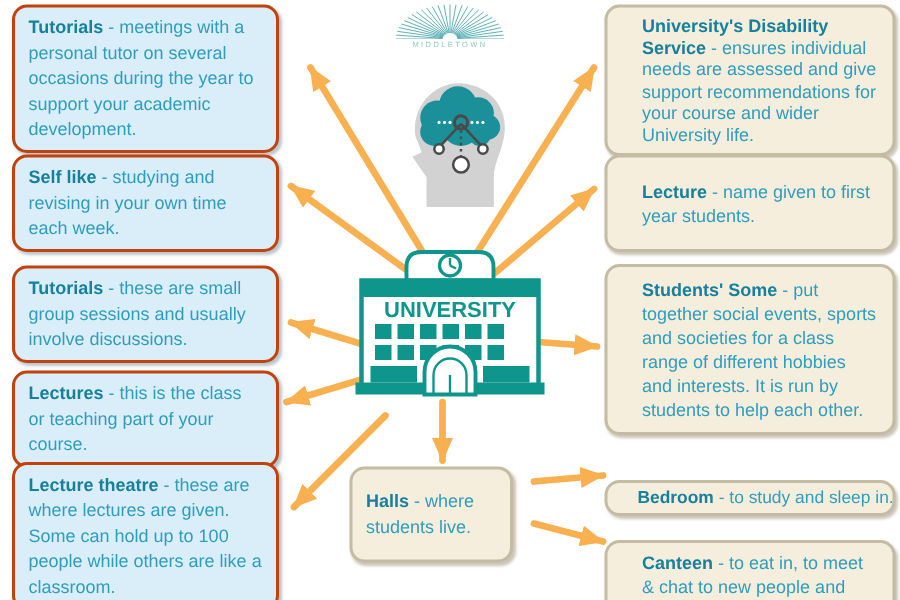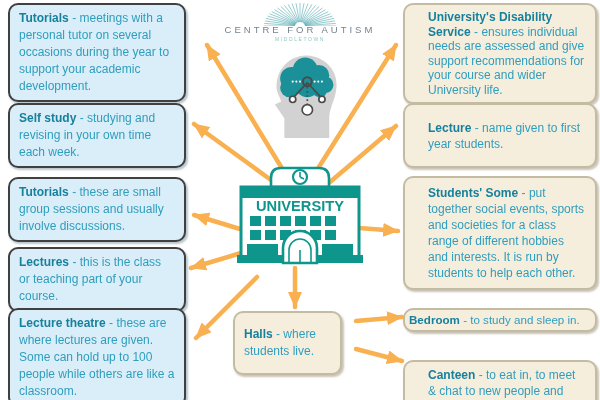--- a/index.html
+++ b/index.html
@@ -7,21 +7,21 @@
     width:600px;height:400px;position:relative;overflow:hidden;
     background:#ffffff;font-family:"Liberation Sans",sans-serif;
   }
   .box{
     position:absolute;box-sizing:border-box;border-radius:10px;
     padding:5px 9px;font-size:12px;display:flex;align-items:center;z-index:2;
   }
   .box p{margin:0;}
   .box b{color:#17809c;}
   .left-box{
-    left:8px;width:178px;background:#d9eef8;border:2px solid #404040;
+    left:8px;width:178px;background:#d9eef8;border:2px solid #c2410c;
     box-shadow:1.5px 2px 2px rgba(100,130,145,.45);color:#2f9dbd;line-height:17px;
   }
   .right-box{
     left:403px;width:194px;background:#f6eedd;border:2px solid #c4bba3;
     box-shadow:1.5px 2px 2px rgba(140,125,95,.45);color:#2f9dbd;line-height:16px;padding-left:23px;
   }
   .tight{line-height:14.5px;}
   .halls-box{
     left:233px;top:311px;width:109px;min-height:64px;
     background:#f6eedd;border:2px solid #c4bba3;
@@ -84,21 +84,20 @@
         <line x1="88.53553390593274" y1="23.17157287525381" x2="110.4558441227157" y2="9.736544032709403" stroke="#1b9099" stroke-width="0.55" opacity="0.85"></line>
         <line x1="88.90915741234015" y1="23.506040792565067" x2="113.14593336884907" y2="11.659734557249125" stroke="#1b9099" stroke-width="0.55" opacity="0.85"></line>
         <line x1="89.23362099614143" y1="23.87187169393865" x2="115.48207117221823" y2="13.763262240147254" stroke="#1b9099" stroke-width="0.55" opacity="0.85"></line>
         <line x1="89.50484433951209" y1="24.264465043529768" x2="117.43487924448709" y2="16.020674000296157" stroke="#1b9099" stroke-width="0.55" opacity="0.85"></line>
         <line x1="89.71941665154183" y1="24.67888375217933" x2="118.97979989110124" y2="18.40358157503115" stroke="#1b9099" stroke-width="0.55" opacity="0.85"></line>
         <line x1="89.87463956090912" y1="25.109916264174743" x2="120.09740483854564" y2="20.882018519004763" stroke="#1b9099" stroke-width="0.55" opacity="0.85"></line>
         <line x1="89.96856104946622" y1="25.552142095586767" x2="120.77363955615672" y2="23.424817049623915" stroke="#1b9099" stroke-width="0.55" opacity="0.85"></line>
         <line x1="90" y1="26" x2="121" y2="25.999999999999993" stroke="#1b9099" stroke-width="0.55" opacity="0.85"></line>
       </g>
   </svg>
-  <span class="logo-title">CENTRE FOR AUTISM</span>
   <span class="logo-sub">MIDDLETOWN</span>
 </div>
 
 <svg id="head-svg" viewBox="0 0 90 90" xmlns="http://www.w3.org/2000/svg">
   <path d="M30,90 L30,71 L21,58 L27,55 L23,45 C20,26 35,10 52,11 C68,12 81,24 80,41 C79,54 73,61 73,71 L73,90 Z" fill="#d2d2d2"></path>
   <g fill="#1b9099">
     <circle cx="37" cy="33" r="11"></circle>
     <circle cx="50" cy="25" r="12"></circle>
     <circle cx="63" cy="30" r="10"></circle>
     <circle cx="69" cy="39" r="8"></circle>
@@ -161,42 +160,42 @@
     <path d="M58,113 L58,98 A14,14 0 0 1 92,98 L92,113 Z" fill="#ffffff" stroke="#0f968c" stroke-width="2.6"></path>
     <path d="M64,113 L64,100 A10,10 0 0 1 86,100 L86,113" fill="none" stroke="#0f968c" stroke-width="1.6"></path>
     <line x1="75" y1="100" x2="75" y2="113" stroke="#0f968c" stroke-width="1.6"></line>
   </g>
 </svg>
 
 <div class="box left-box" style="top:3px;min-height:86px">
   <p><b>Tutorials</b> <span>- meetings with a personal tutor on several occasions during the year to support your academic development.</span></p>
 </div>
 <div class="box left-box" style="top:103px;min-height:65px">
-  <p><b>Self study</b> <span>- studying and revising in your own time each week.</span></p>
+  <p><b>Self like</b> <span>- studying and revising in your own time each week.</span></p>
 </div>
 <div class="box left-box" style="top:177px;min-height:52px">
   <p><b>Tutorials</b> <span>- these are small group sessions and usually involve discussions.</span></p>
 </div>
 <div class="box left-box" style="top:247px;min-height:50px">
   <p><b>Lectures</b> <span>- this is the class or teaching part of your course.</span></p>
 </div>
 <div class="box left-box" style="top:308px;min-height:84px">
   <p><b>Lecture theatre</b> <span>- these are where lectures are given. Some can hold up to 100 people while others are like a classroom.</span></p>
 </div>
 
 <div class="box right-box tight" style="top:3px;min-height:85px">
   <p><b>University's Disability Service</b> <span>- ensures individual needs are assessed and give support recommendations for your course and wider University life.</span></p>
 </div>
 <div class="box right-box" style="top:103px;min-height:65px">
   <p><b>Lecture</b> <span>- name given to first year students.</span></p>
 </div>
 <div class="box right-box" style="top:176px;min-height:114px">
   <p><b>Students' Some</b> <span>- put together social events, sports and societies for a class range of different hobbies and interests. It is run by students to help each other.</span></p>
 </div>
-<div class="box right-box" style="top:308px;min-height:24px;padding:2px 4px;font-size:11.6px">
+<div class="box right-box" style="top:320px;min-height:24px;padding:2px 20px;font-size:11.6px">
   <p style="white-space:nowrap"><b>Bedroom</b> <span>- to study and sleep in.</span></p>
 </div>
 <div class="box right-box" style="top:360px;min-height:42px">
   <p><b>Canteen</b> <span>- to eat in, to meet &amp; chat to new people and friends.</span></p>
 </div>
 
 <div class="box halls-box">
   <p><b>Halls</b> <span>- where students live.</span></p>
 </div>
 

